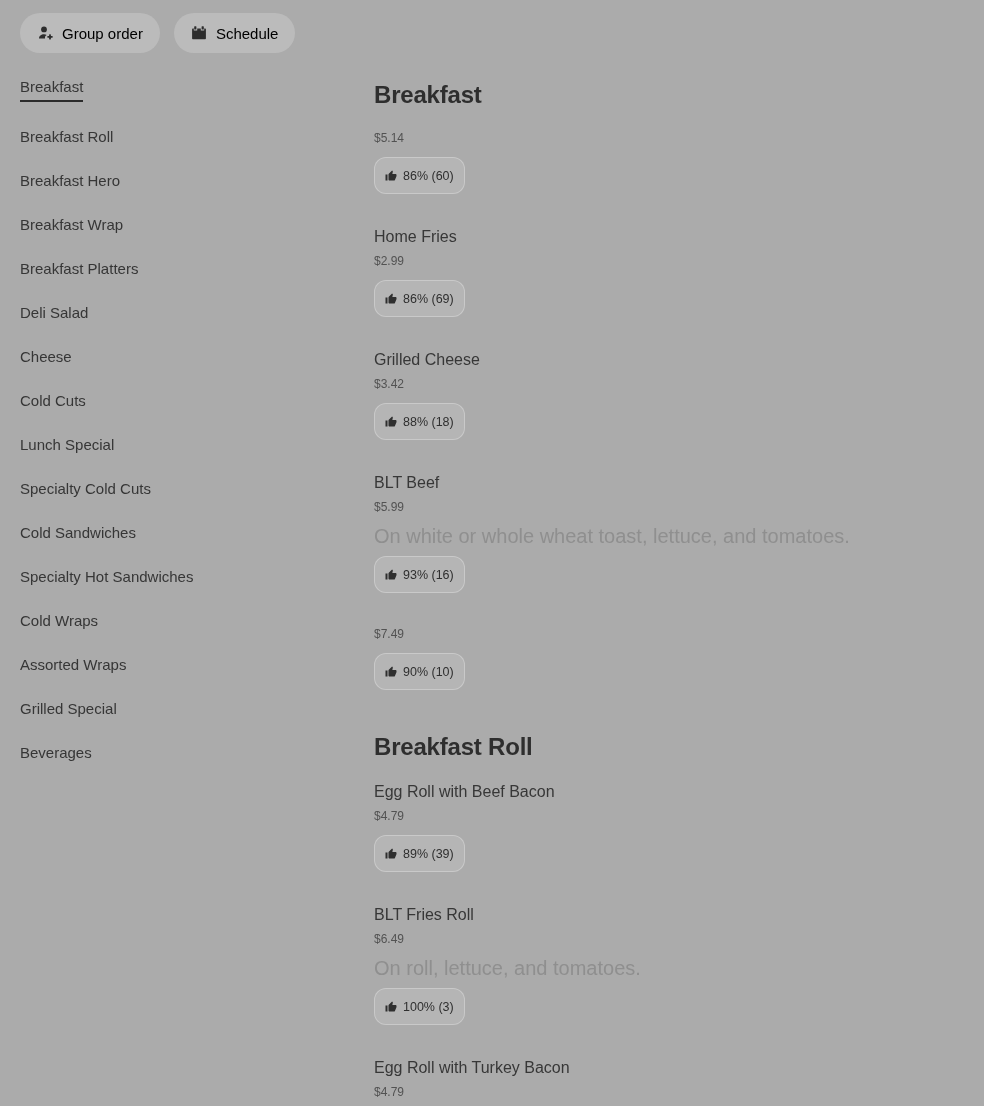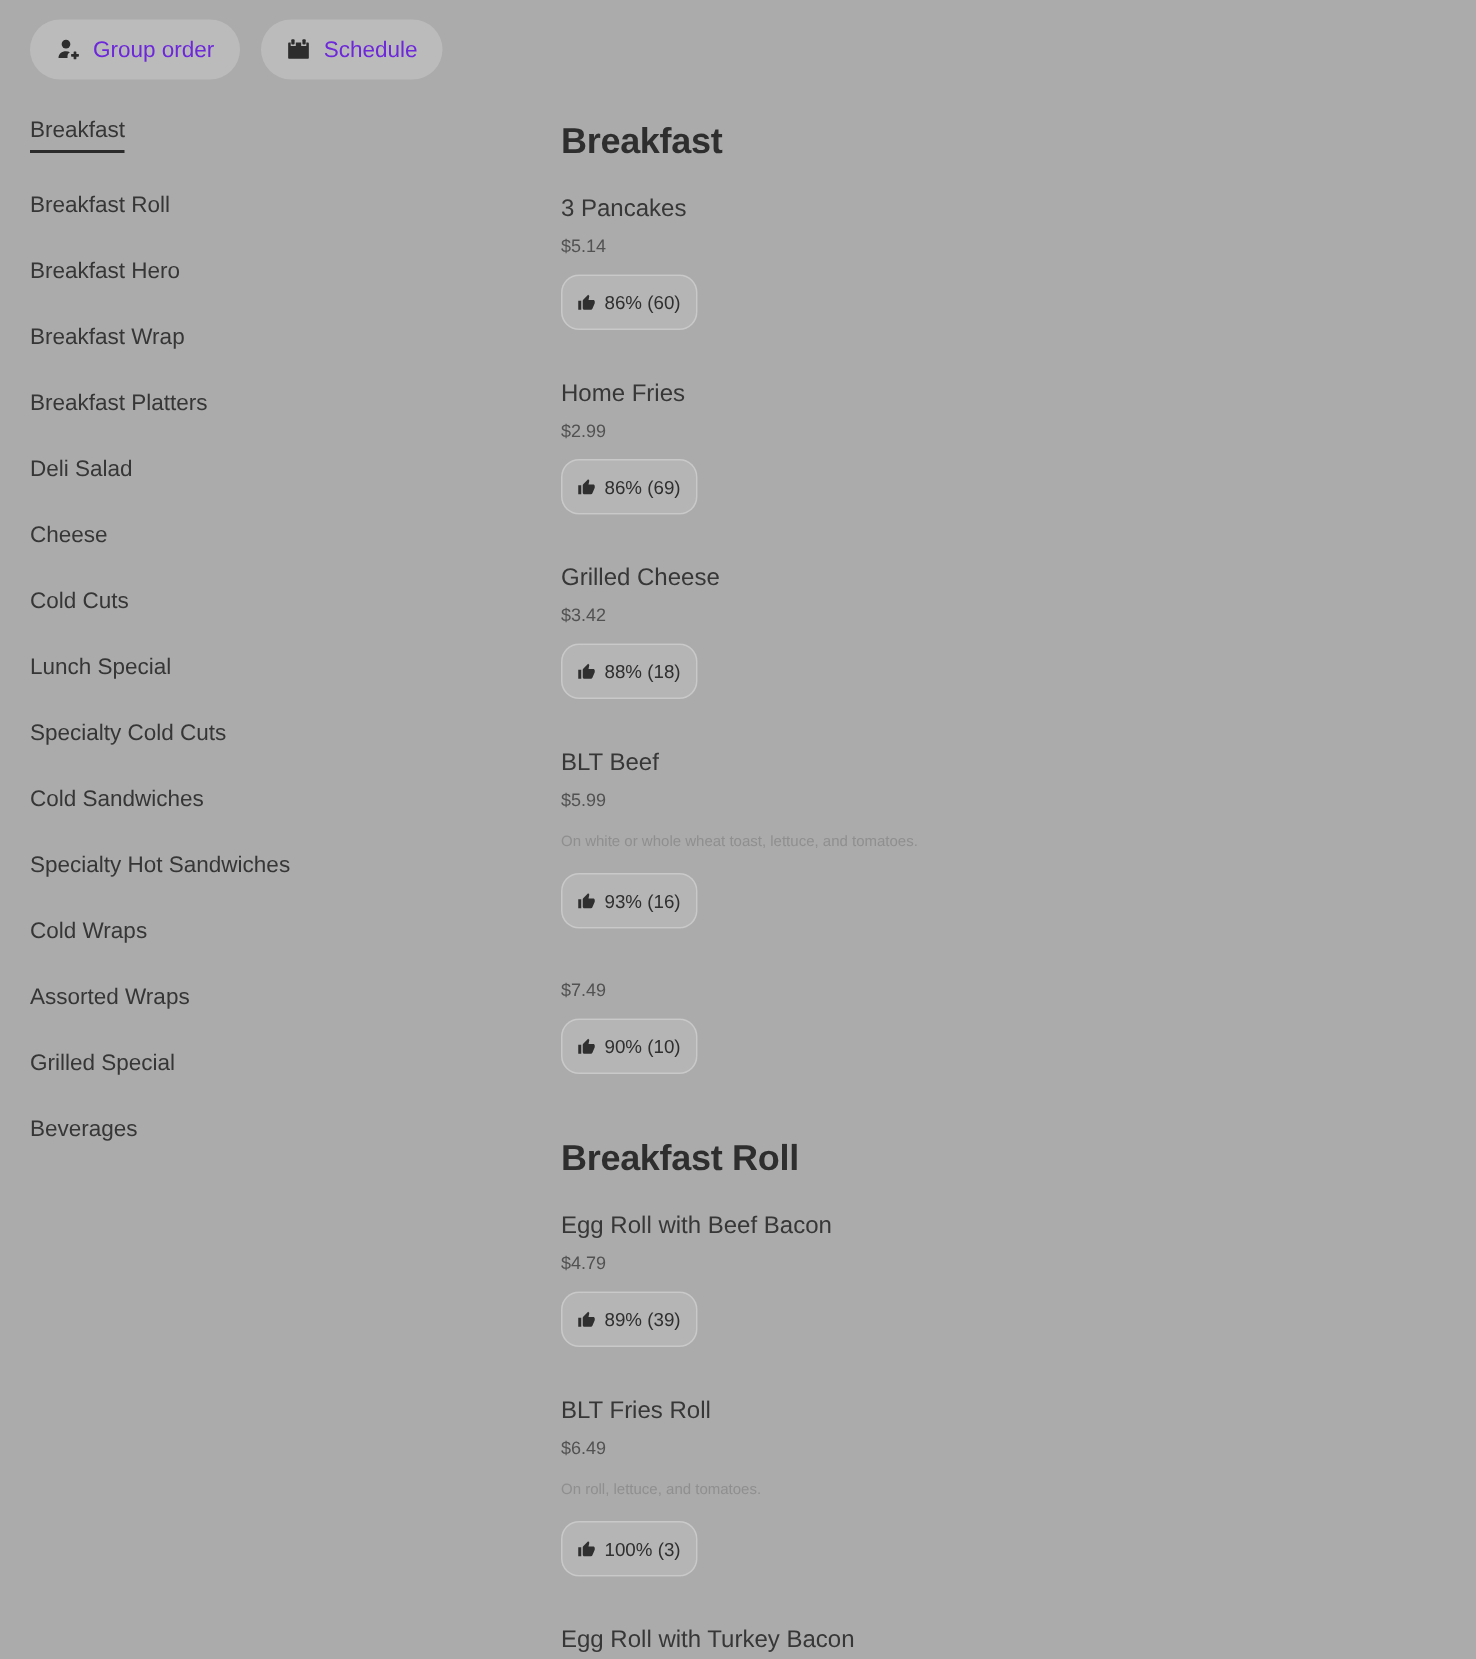--- a/index.html
+++ b/index.html
@@ -22,21 +22,21 @@
     align-items: center;
     gap: 9px;
     height: 40px;
     padding: 0 17px;
     background: #bbbbbb;
     border: none;
     border-radius: 20px;
     font-family: "Liberation Sans", sans-serif;
     font-size: 15px;
     font-weight: 500;
-    color: #6d28d9;
+    color: #000000;
     cursor: pointer;
   }
   .pill-btn svg { display: block; }
   .content {
     display: flex;
     padding: 0 20px;
   }
   .sidebar {
     width: 354px;
     flex-shrink: 0;
@@ -77,21 +77,21 @@
     color: #373737;
     margin: 0 0 6px 0;
   }
   .item-price {
     font-size: 12px;
     line-height: 17px;
     color: #525252;
     margin: 0 0 10px 0;
   }
   .item-desc {
-    font-size: 10px;
+    font-size: 20px;
     line-height: 20px;
     color: #8f8f8f;
     margin: 0 0 10px 0;
   }
   .rating-badge {
     display: inline-flex;
     align-items: center;
     gap: 6px;
     height: 37px;
     padding: 0 10px;
@@ -183,21 +183,20 @@
         <div class="side-item">
     <span>Beverages</span>
   </div>
       </div>
   </nav>
   <main class="main" id="menu-main">
       <section class="menu-section">
     <h2 class="section-title">Breakfast</h2>
     <div>
           <div class="menu-item">
-    <div class="item-name">3 Pancakes</div>
     <div class="item-price">$5.14</div>
     
     <div class="rating-badge">
       <span>
         <svg width="12" height="12" viewBox="0 0 24 24" fill="#2f2f2f">
           <path d="M1 21h4V9H1v12zM23 10c0-1.1-.9-2-2-2h-6.31l.95-4.57.03-.32c0-.41-.17-.79-.44-1.06L14.17 1 7.59 7.59C7.22 7.95 7 8.45 7 9v10c0 1.1.9 2 2 2h9c.83 0 1.54-.5 1.84-1.22l3.02-7.05c.09-.23.14-.47.14-.73v-2z"></path>
         </svg>
       </span>
       <span>86% (60)</span>
     </div>

